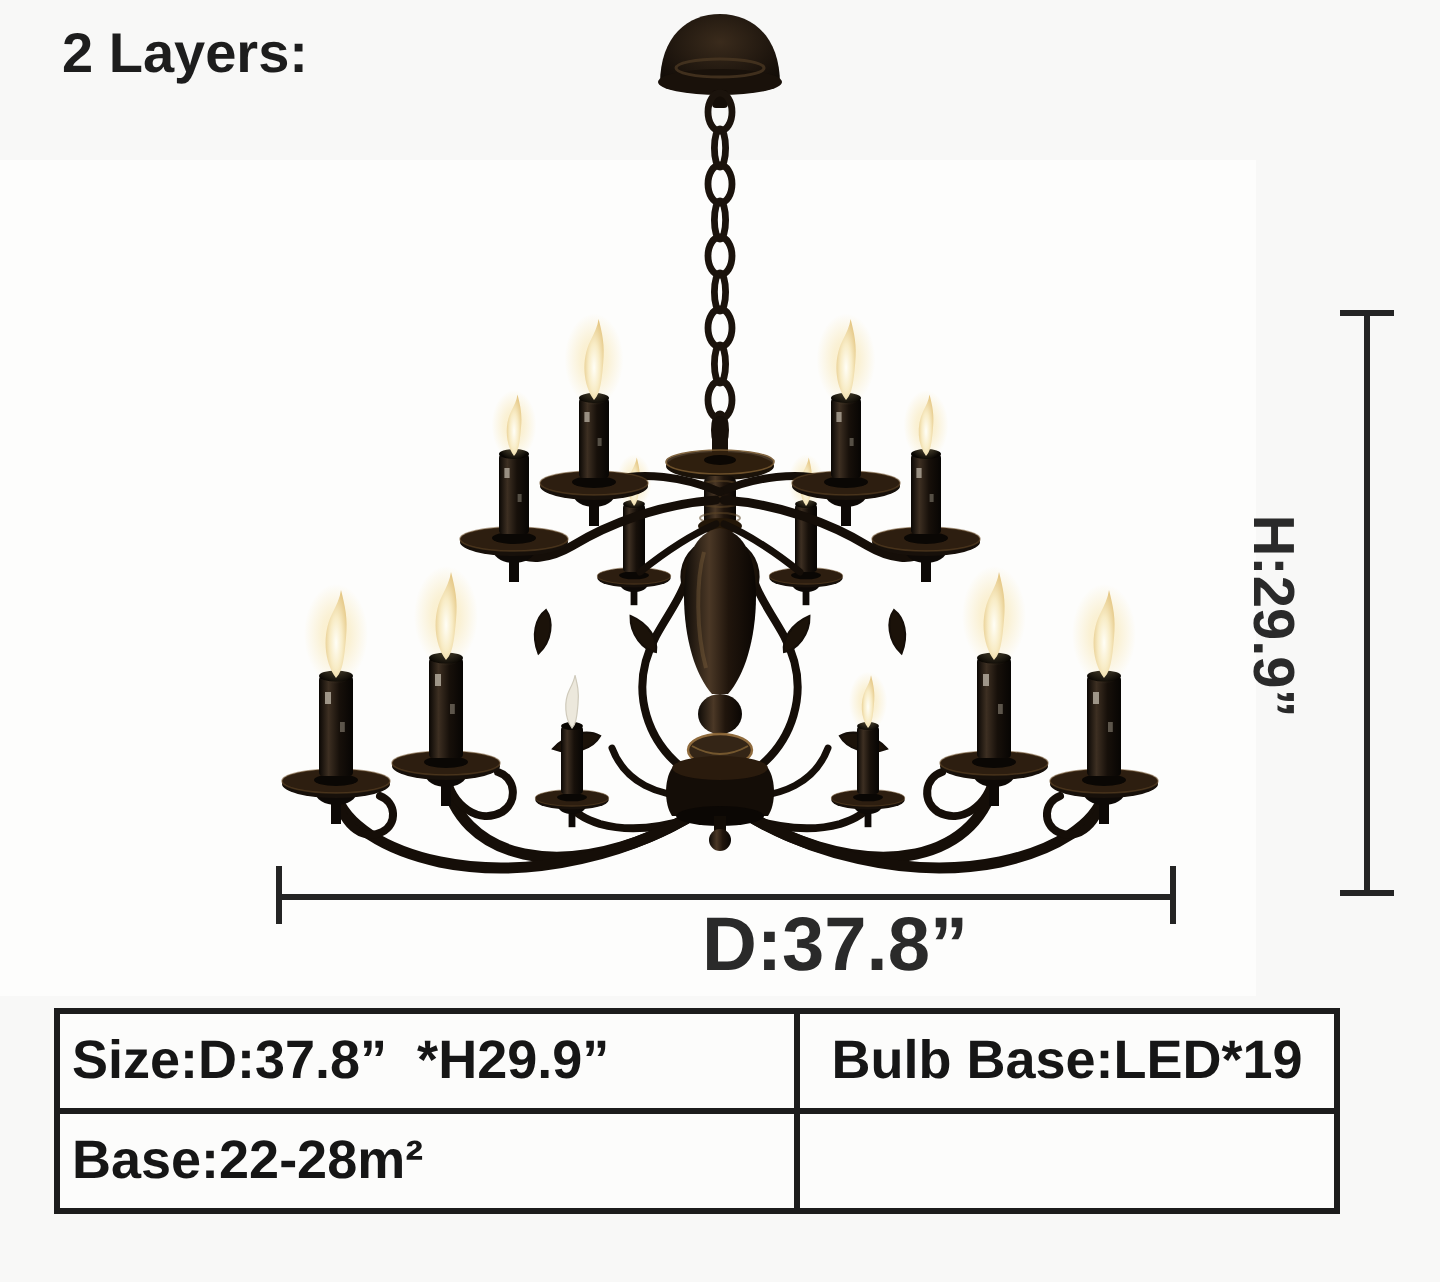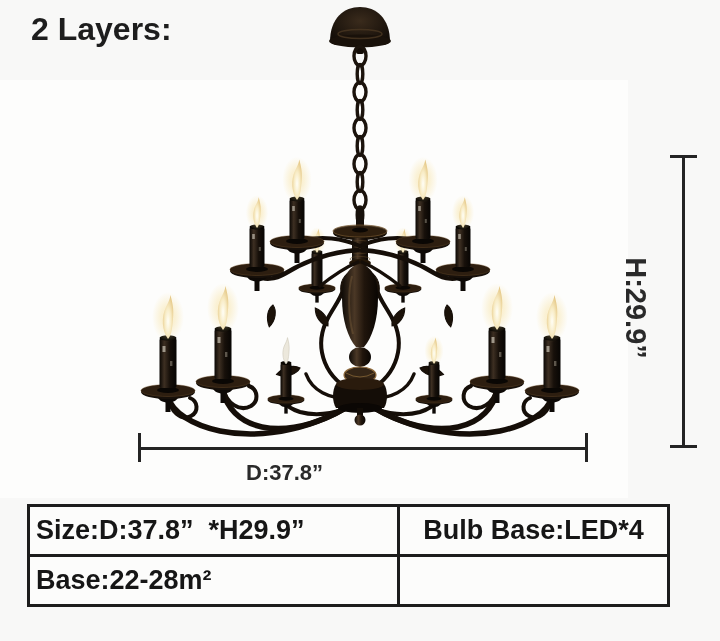--- a/index.html
+++ b/index.html
@@ -7,35 +7,35 @@
     width:720px;height:641px;position:relative;overflow:hidden;
     background:#f8f8f7;
     font-family:"Liberation Sans", sans-serif;
     color:#1c1c1c;
   }
   .abs{position:absolute;}
   
   .photo-area{left:0;top:80px;width:628px;height:418px;background:#fdfdfc;}
   .chandelier-svg{left:0;top:0;width:720px;height:500px;}
   
-  .layers-label{left:31px;top:11px;font-size:32px;font-weight:600;letter-spacing:0px;color:#1d1d1d;}
+  .layers-label{left:31px;top:11px;font-size:28px;font-weight:600;letter-spacing:0px;color:#1d1d1d;}
   
   .vline{left:682px;top:155px;width:3px;height:293px;background:#242424;}
   .vcap{left:670px;width:27px;height:3px;background:#242424;}
   .vcap.top{top:155px;}
   .vcap.bot{top:445px;}
   .vlabel{left:576px;top:291px;width:120px;height:34px;line-height:34px;text-align:center;
           font-size:29px;font-weight:600;color:#2a2a2a;transform:rotate(90deg);}
   
   .hline{left:138px;top:447px;width:450px;height:3px;background:#242424;}
   .hcap{top:433px;width:3px;height:29px;background:#242424;}
   .hcap.left{left:138px;}
   .hcap.right{left:585px;}
-  .hlabel{left:246px;top:455px;width:250px;height:36px;line-height:36px;text-align:left;
-          font-size:22px;font-weight:600;color:#2a2a2a;}
+  .hlabel{left:234px;top:455px;width:250px;height:36px;line-height:36px;text-align:right;
+          font-size:38px;font-weight:600;color:#2a2a2a;}
   
   .spec-table{left:27px;top:504px;width:637px;height:97px;border:3px solid #1c1c1c;
               display:grid;grid-template-columns:370px 1fr;grid-template-rows:50px 1fr;
               background:#fcfcfb;}
   .spec-cell{display:flex;align-items:center;font-size:27px;font-weight:600;color:#161616;
              white-space:pre-wrap;overflow:hidden;}
   .spec-cell.l{padding-left:6px;justify-content:flex-start;}
   .spec-cell.r{justify-content:center;}
   .b-right{border-right:3px solid #1c1c1c;}
   .b-bottom{border-bottom:3px solid #1c1c1c;}
@@ -240,15 +240,15 @@
 
 <div>
   <div class="abs hline"></div>
   <div class="abs hcap left"></div>
   <div class="abs hcap right"></div>
   <div class="abs hlabel">D:37.8”</div>
 </div>
 
 <div class="abs spec-table">
   <div class="spec-cell l b-right b-bottom">Size:D:37.8”  *H29.9”</div>
-  <div class="spec-cell r b-bottom">Bulb Base:LED*4</div>
+  <div class="spec-cell r b-bottom">Bulb Base:LED*19</div>
   <div class="spec-cell l b-right">Base:22-28m²</div>
 </div>
 
 </body></html>

